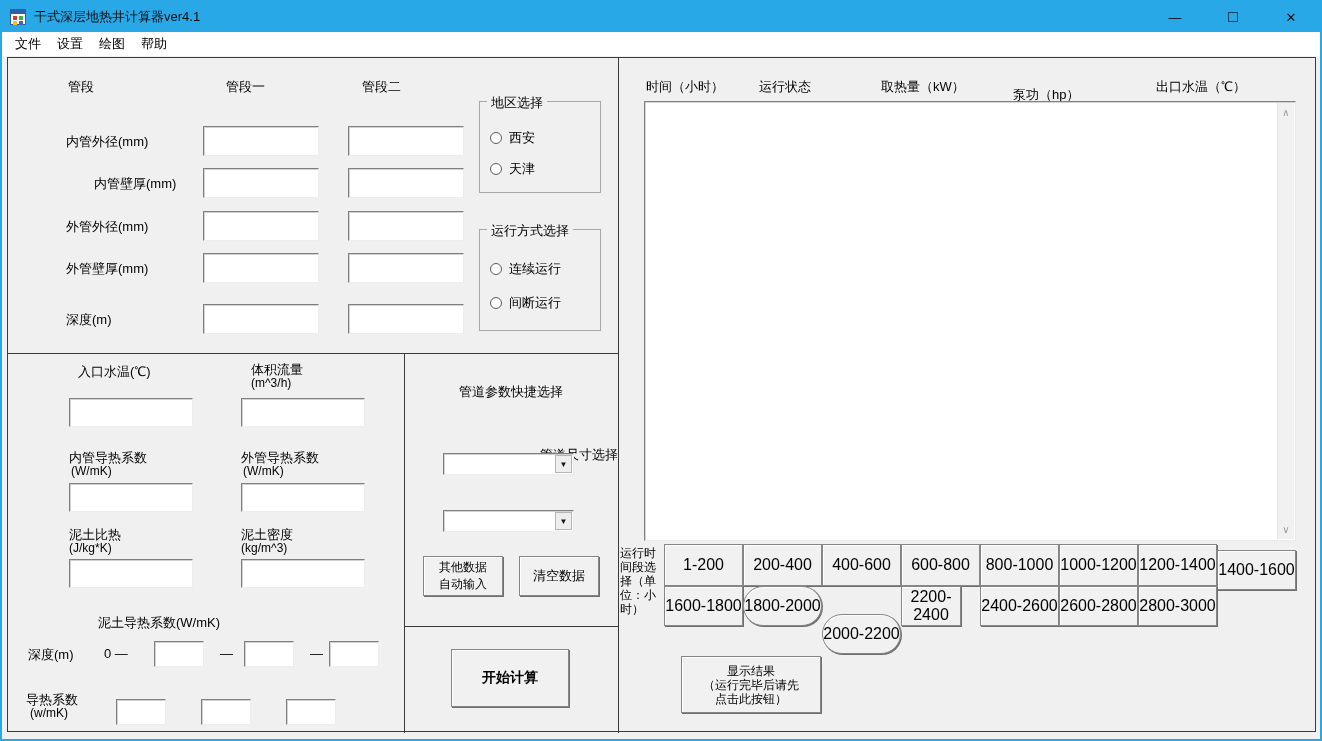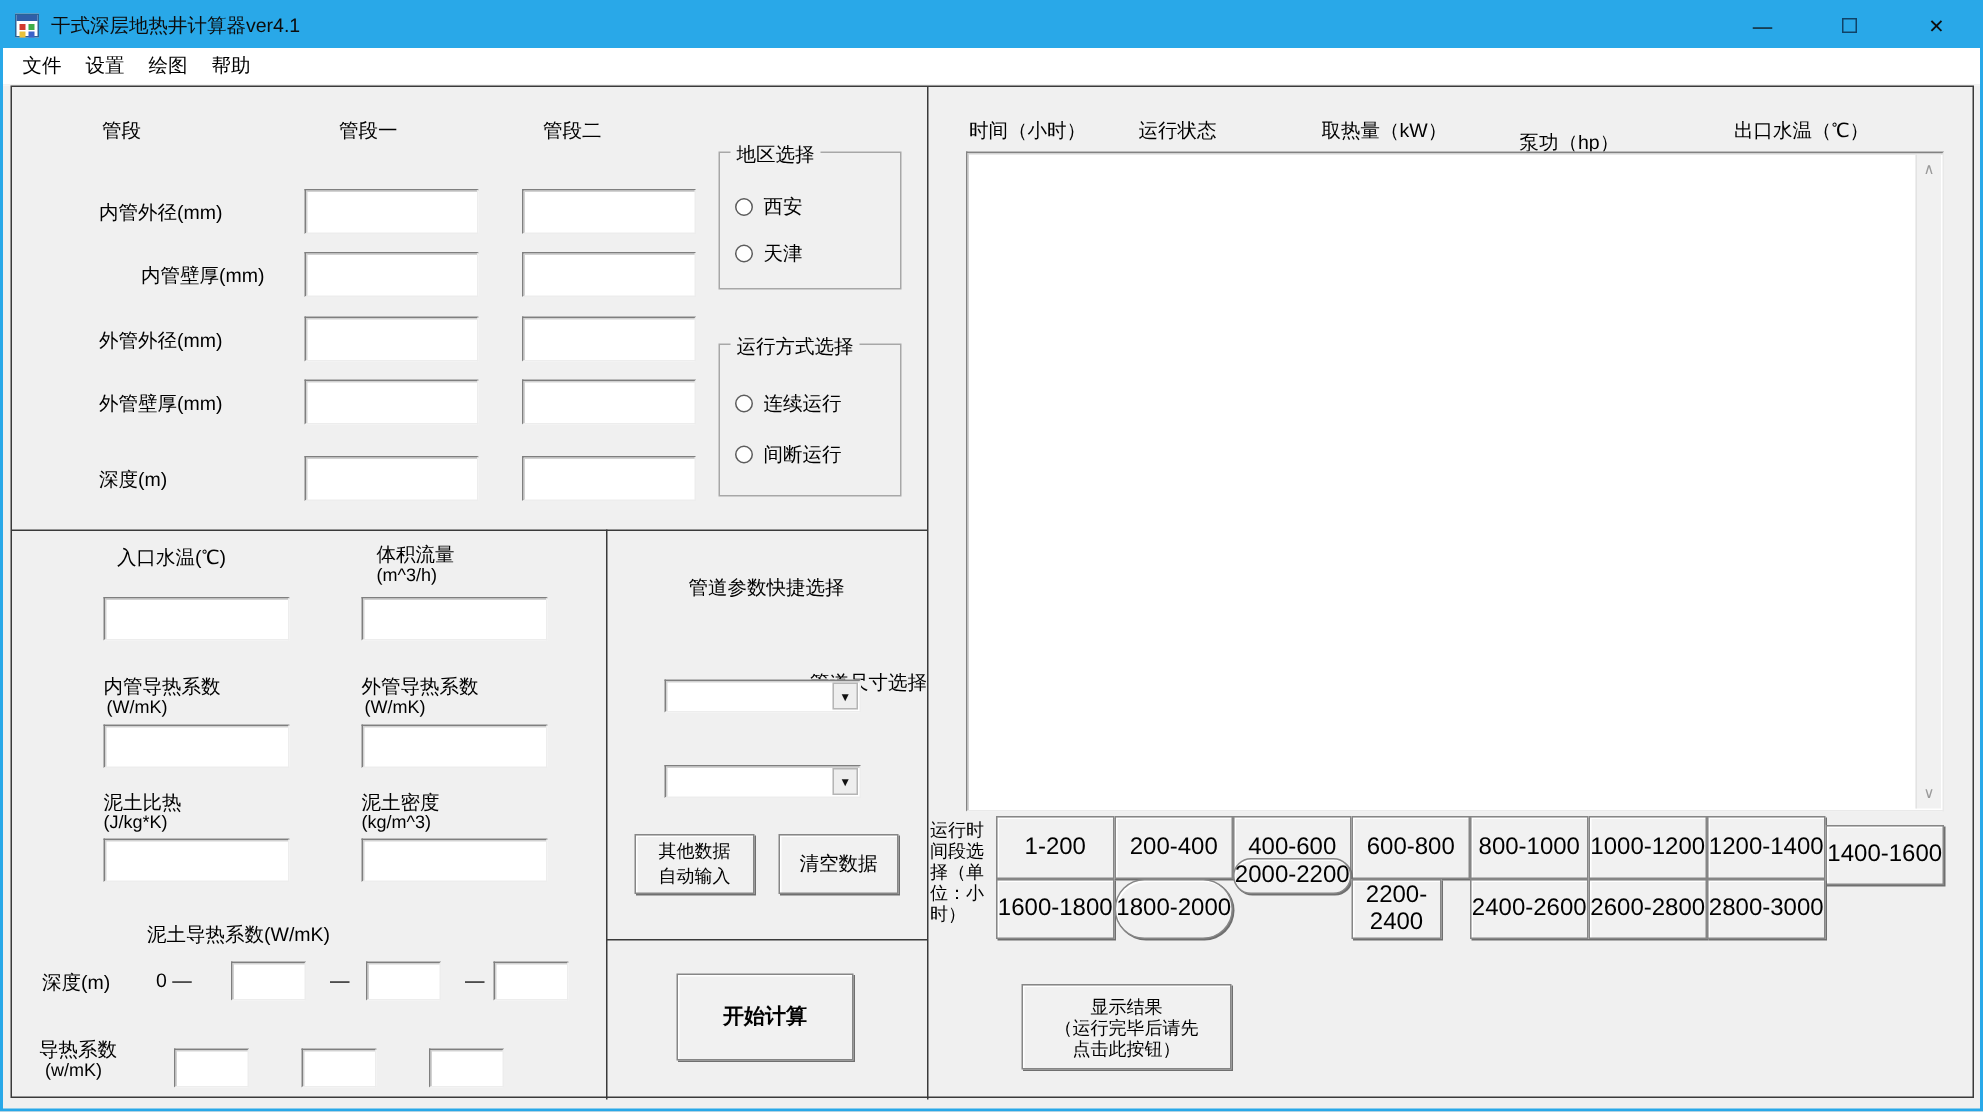--- a/index.html
+++ b/index.html
@@ -266,21 +266,21 @@
     <div class="btn3d time-btn" style="left:1209px;top:492px;width:79px;height:40px;">
         <span>1400-1600</span>
       </div>
 
     <div class="btn3d time-btn" style="left:656px;top:528px;width:79px;height:40px;">
         <span>1600-1800</span>
       </div>
     <div class="btn3d time-btn" style="left:735px;top:528px;width:79px;height:40px;border-radius:20px;">
         <span>1800-2000</span>
       </div>
-    <div class="btn3d time-btn" style="left:814px;top:514px;width:79px;height:24px;border-radius:20px;">
+    <div class="btn3d time-btn" style="left:814px;top:556px;width:79px;height:40px;border-radius:20px;">
         <span>2000-2200</span>
       </div>
     <div class="btn3d time-btn" style="left:893px;top:528px;width:60px;height:40px;">
         <span>2200-2400</span>
       </div>
     <div class="btn3d time-btn" style="left:972px;top:528px;width:79px;height:40px;">
         <span>2400-2600</span>
       </div>
     <div class="btn3d time-btn" style="left:1051px;top:528px;width:79px;height:40px;">
         <span>2600-2800</span>

